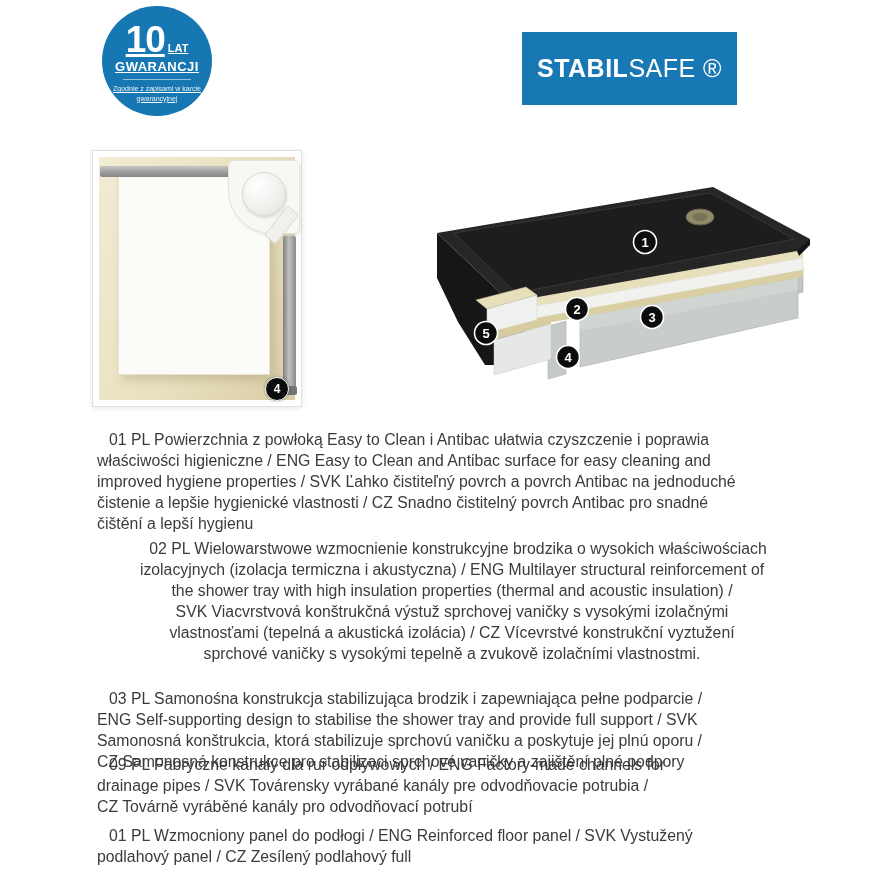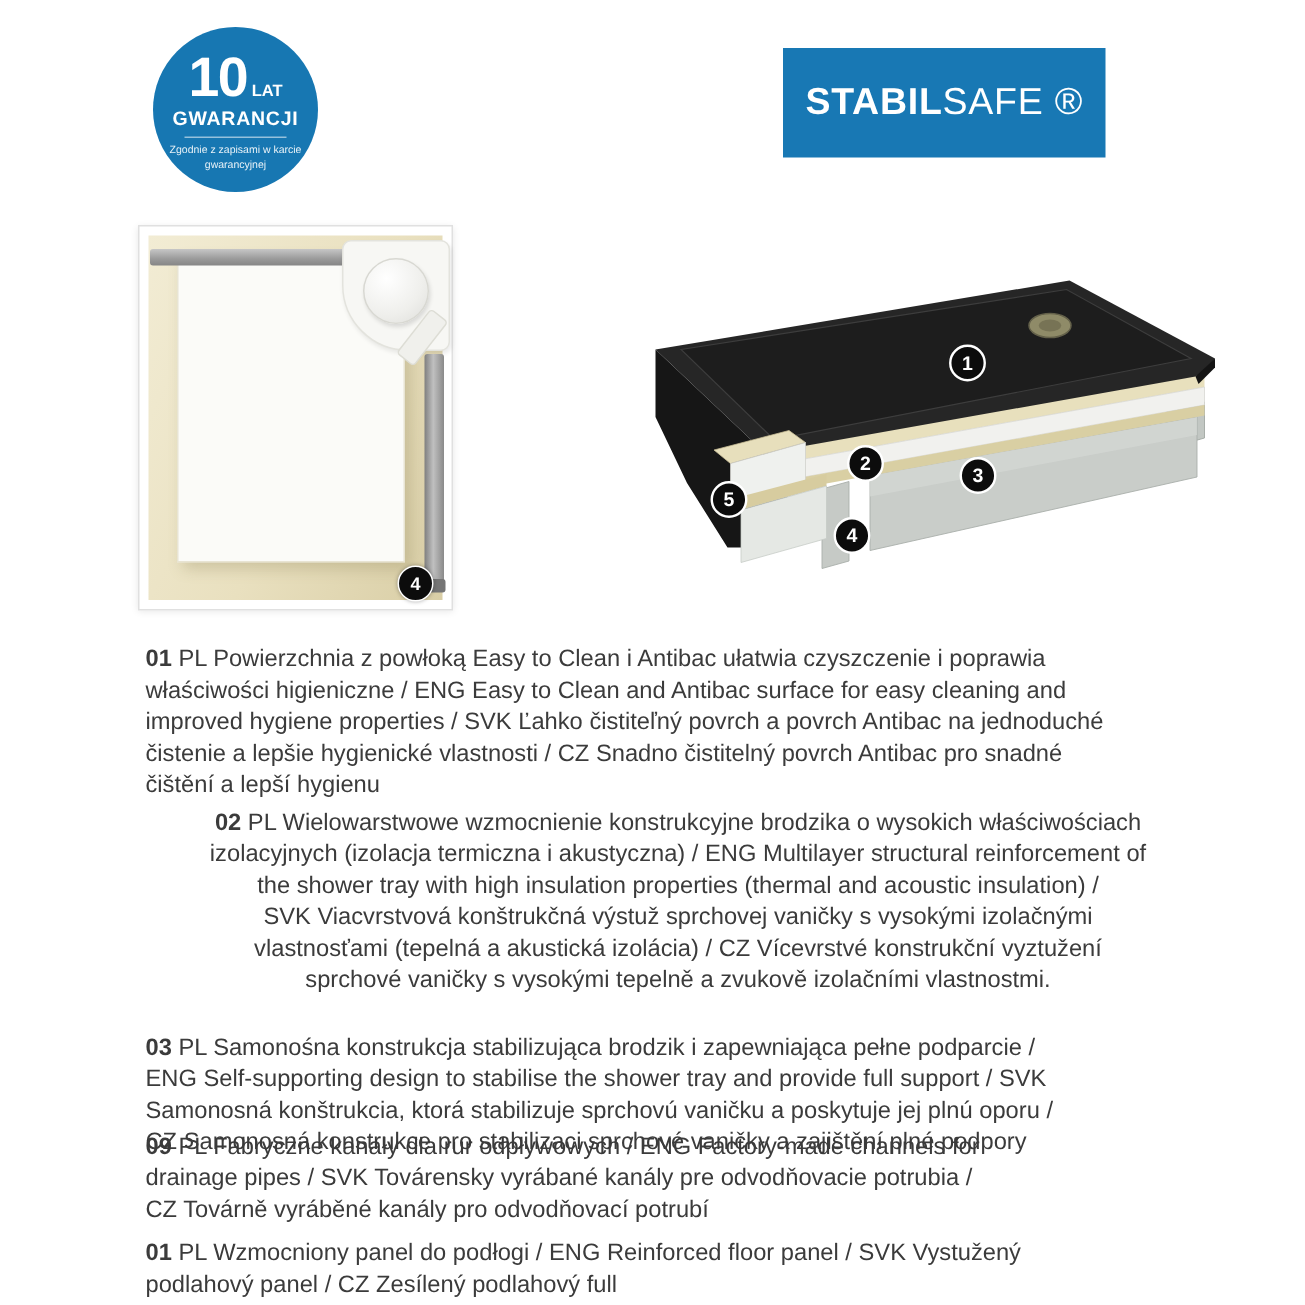--- a/index.html
+++ b/index.html
@@ -5,26 +5,27 @@
   html,body{margin:0;padding:0;}
   body{
     width:870px;height:870px;position:relative;overflow:hidden;
     background:#ffffff;
     font-family:"Liberation Sans", sans-serif;
     -webkit-font-smoothing:antialiased;
   }
 
   
   .badge{
-    position:absolute;left:102px;top:18px;width:110px;height:110px;
+    position:absolute;left:102px;top:6px;width:110px;height:110px;
     border-radius:50%;
     background:radial-gradient(circle at 38% 32%, #1e84c2 0%, #1777b2 55%, #136a a0 100%);
     background-color:#1777b2;
     color:#fff;display:flex;flex-direction:column;align-items:center;justify-content:center;
     text-align:center;
+    text-decoration:underline;
   }
   .badge-value-row{display:flex;align-items:baseline;line-height:1;margin-top:2px;}
   .badge-value{font-size:37px;font-weight:bold;letter-spacing:-1px;}
   .badge-unit{font-size:11px;font-weight:bold;margin-left:3px;}
   .badge-title{font-size:13px;font-weight:bold;letter-spacing:.5px;margin-top:2px;line-height:1.1;}
   .badge-divider{width:68px;height:1px;background:rgba(255,255,255,.55);margin:5px 0 4px 0;}
   .badge-sub{font-size:7px;line-height:1.35;color:rgba(255,255,255,.9);}
 
   
   .brand{
@@ -67,21 +68,21 @@
 
   
   .diagram{position:absolute;left:430px;top:160px;width:385px;height:245px;}
   .marker-text{font-family:"Liberation Sans",sans-serif;font-size:13px;font-weight:bold;fill:#ffffff;}
 
   
   .note{
     position:absolute;left:97px;width:710px;margin:0;
     font-size:15.8px;line-height:21px;color:#3b3b3b;
   }
-  .note-num{font-weight:bold;}
+  .note-num{font-weight:normal;margin-left:12px;}
   .note-text{white-space:pre-line;}
   .note-01{top:429px;} .note-02{top:538px;text-align:center;} .note-03{top:688px;}
   .note-04{top:754px;} .note-05{top:825px;}
 </style>
 </head>
 <body>
 
 <div class="badge">
   <div class="badge-value-row">
     <span class="badge-value">10</span>

